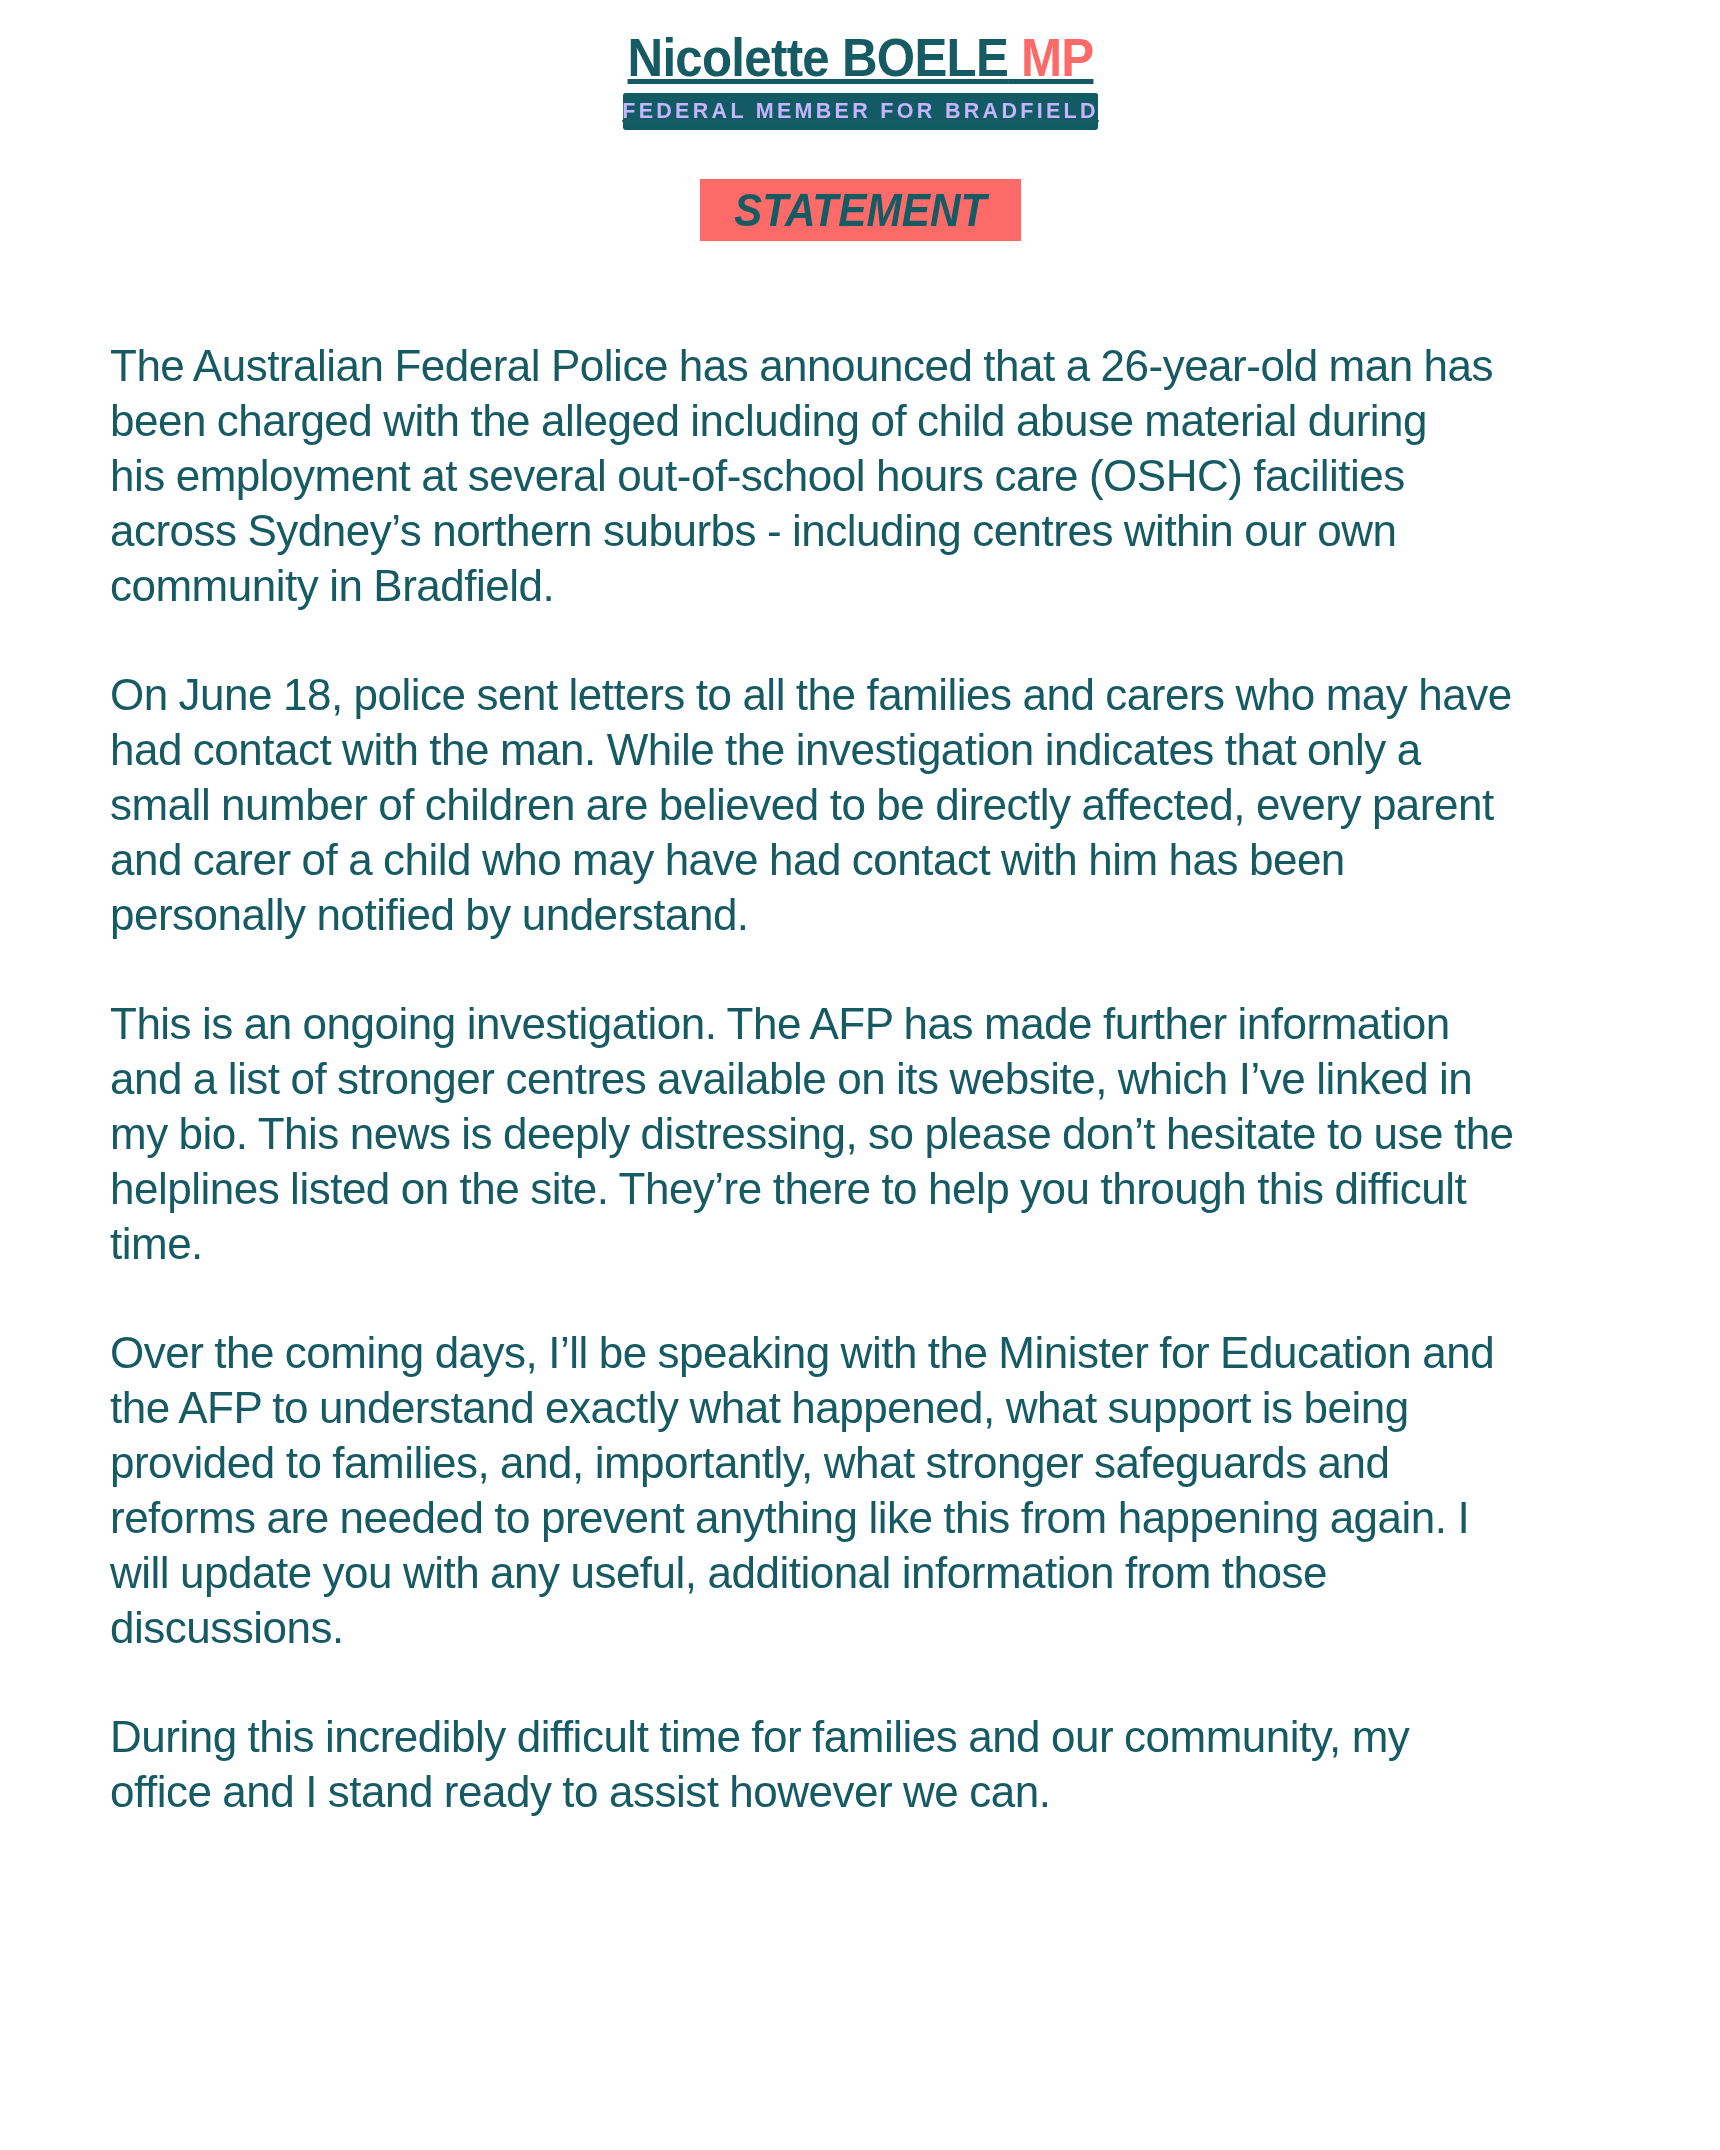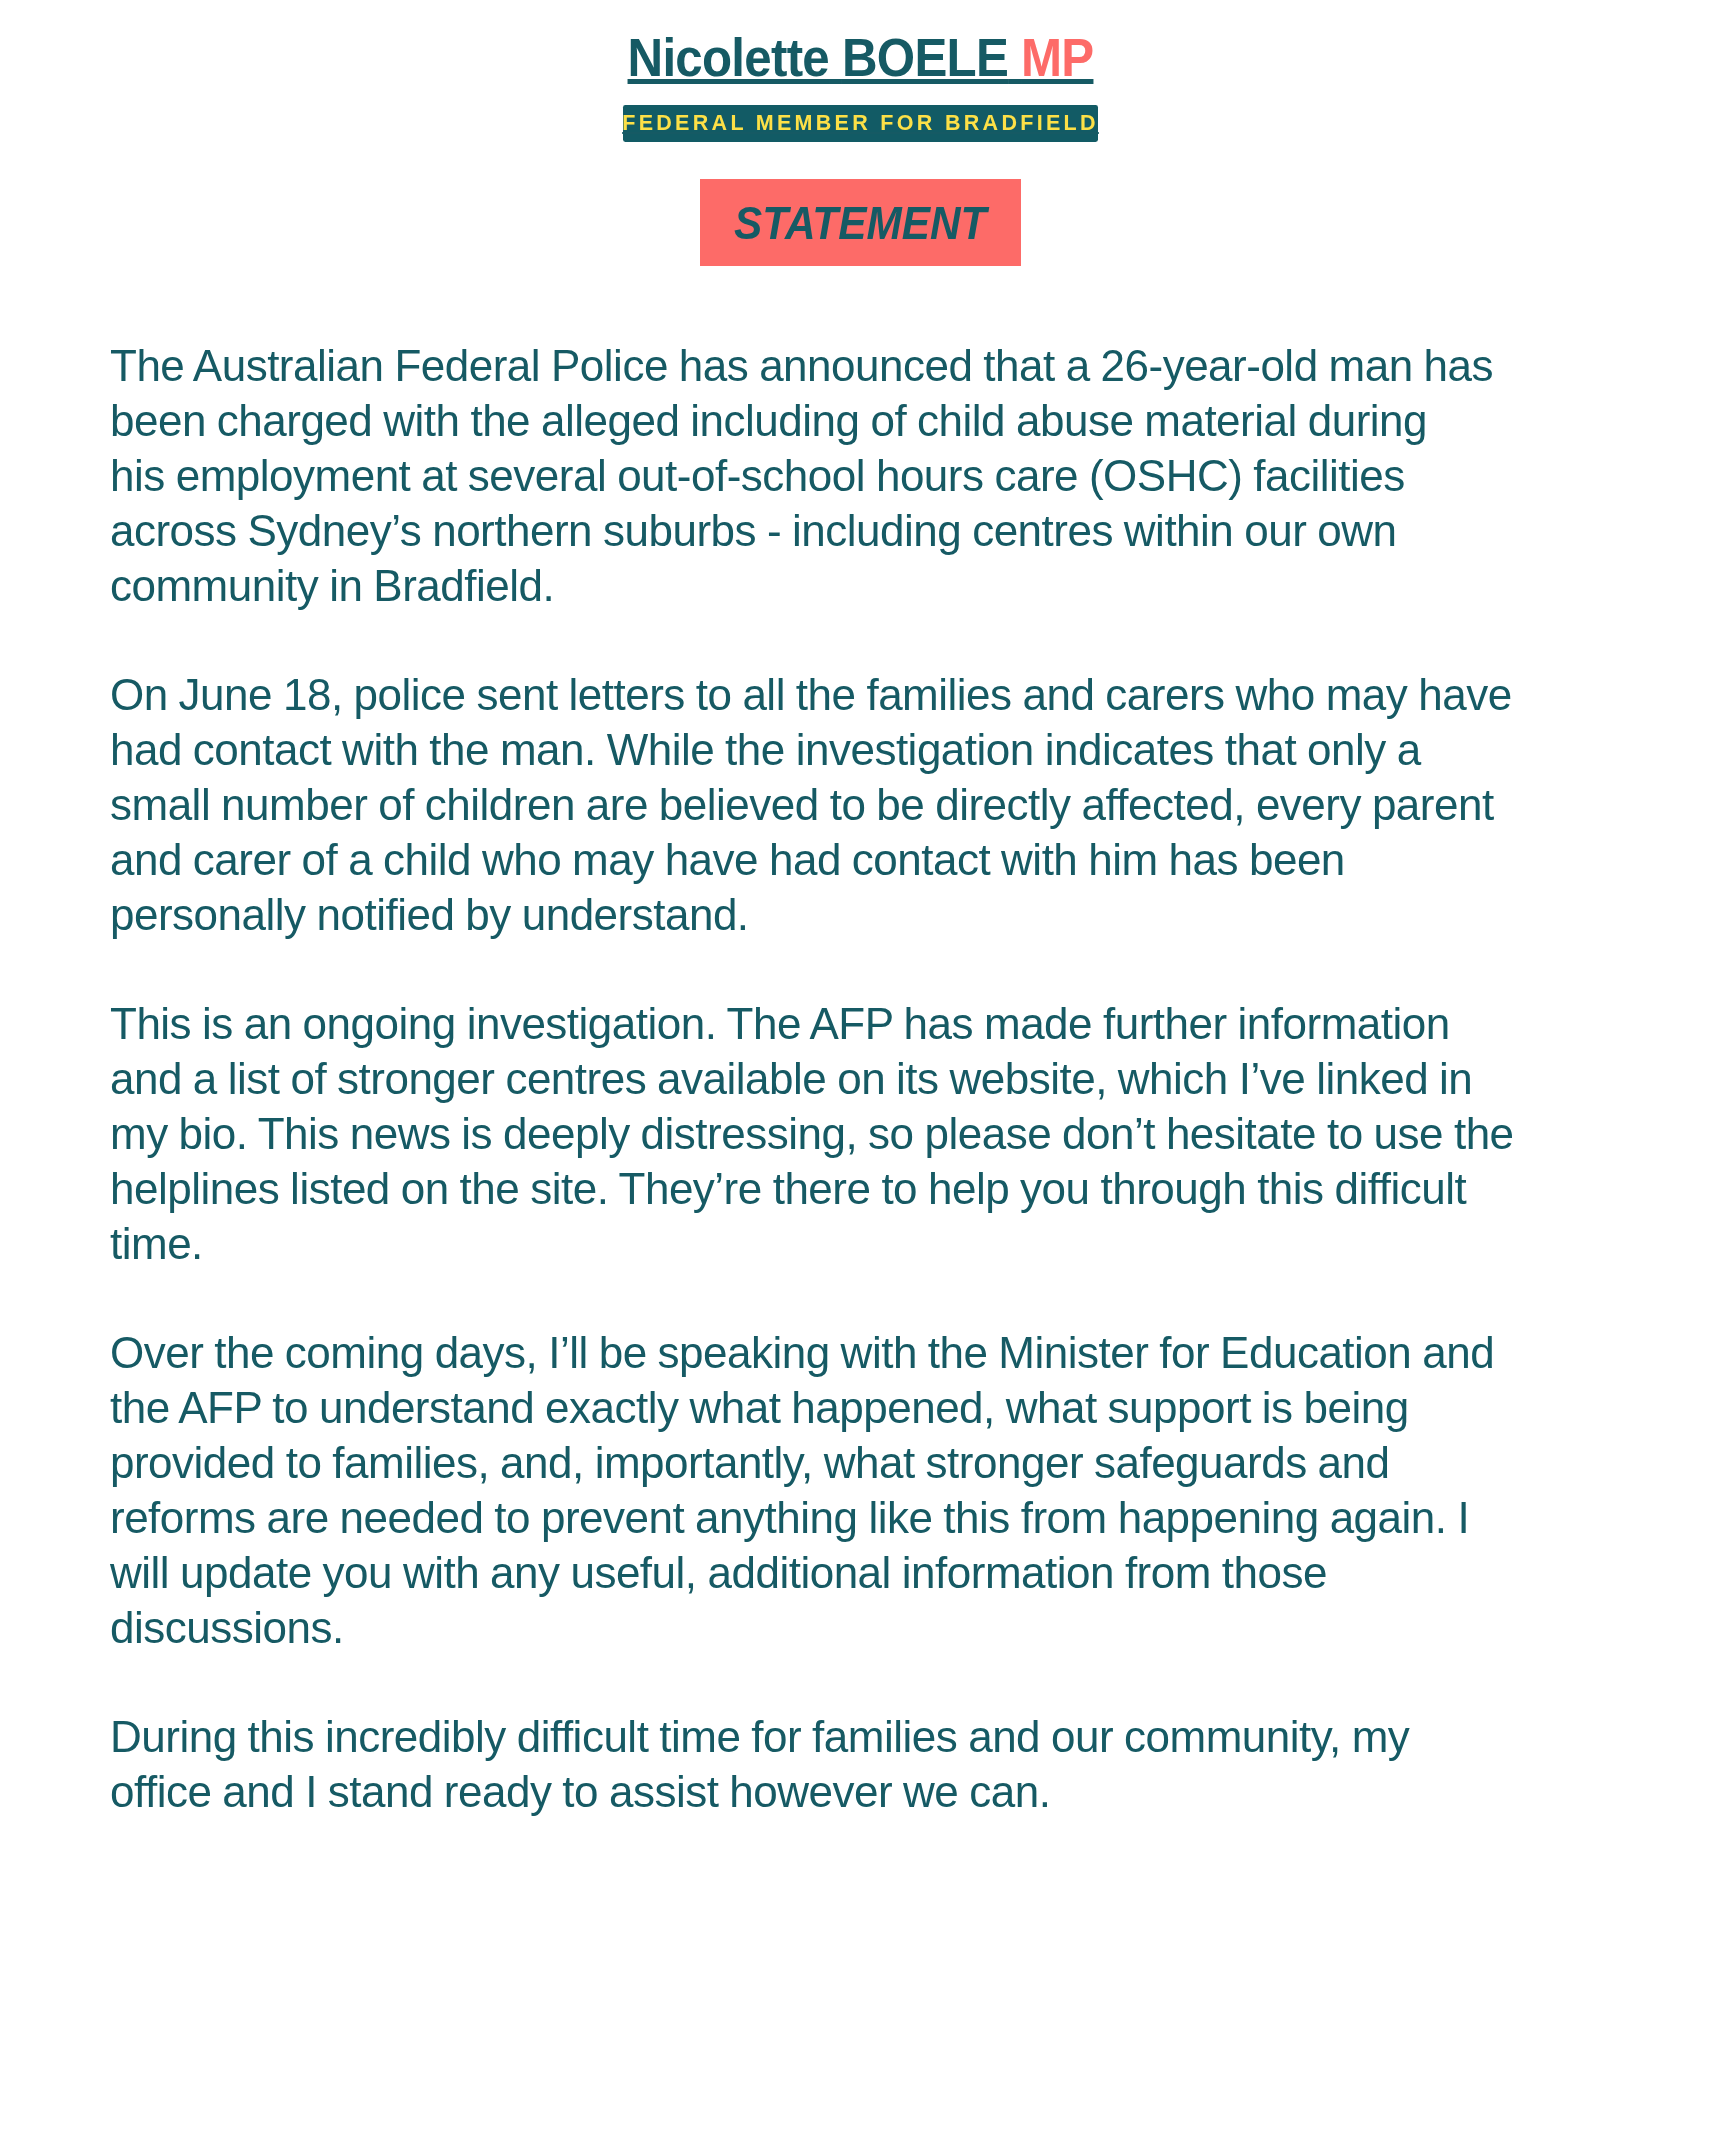--- a/index.html
+++ b/index.html
@@ -32,41 +32,41 @@
     line-height: 56px;
     letter-spacing: -0.8px;
     color: #165a64;
     white-space: nowrap;
     transform: scaleX(0.93);
   }
   .logo-name .mp {
     color: #fd6b68;
   }
   .logo-sub {
-    margin-top: 19px;
+    margin-top: 7px;
     width: 475px;
     height: 37px;
     background: #125b65;
     border-radius: 2.4px;
-    color: #fde047;
+    color: #c4b5fd;
     font-family: "Liberation Sans", sans-serif;
     font-weight: 700;
     font-size: 21.5px;
     letter-spacing: 3.3px;
     display: flex;
     align-items: center;
     justify-content: center;
     white-space: nowrap;
   }
   .statement-badge {
     position: absolute;
     left: 700px;
     top: 179px;
     width: 321px;
-    height: 87px;
+    height: 62px;
     background: #fd6b68;
     display: flex;
     align-items: center;
     justify-content: center;
   }
   .statement-badge span {
     font-family: "Liberation Sans", sans-serif;
     font-weight: 700;
     font-style: italic;
     font-size: 46px;

